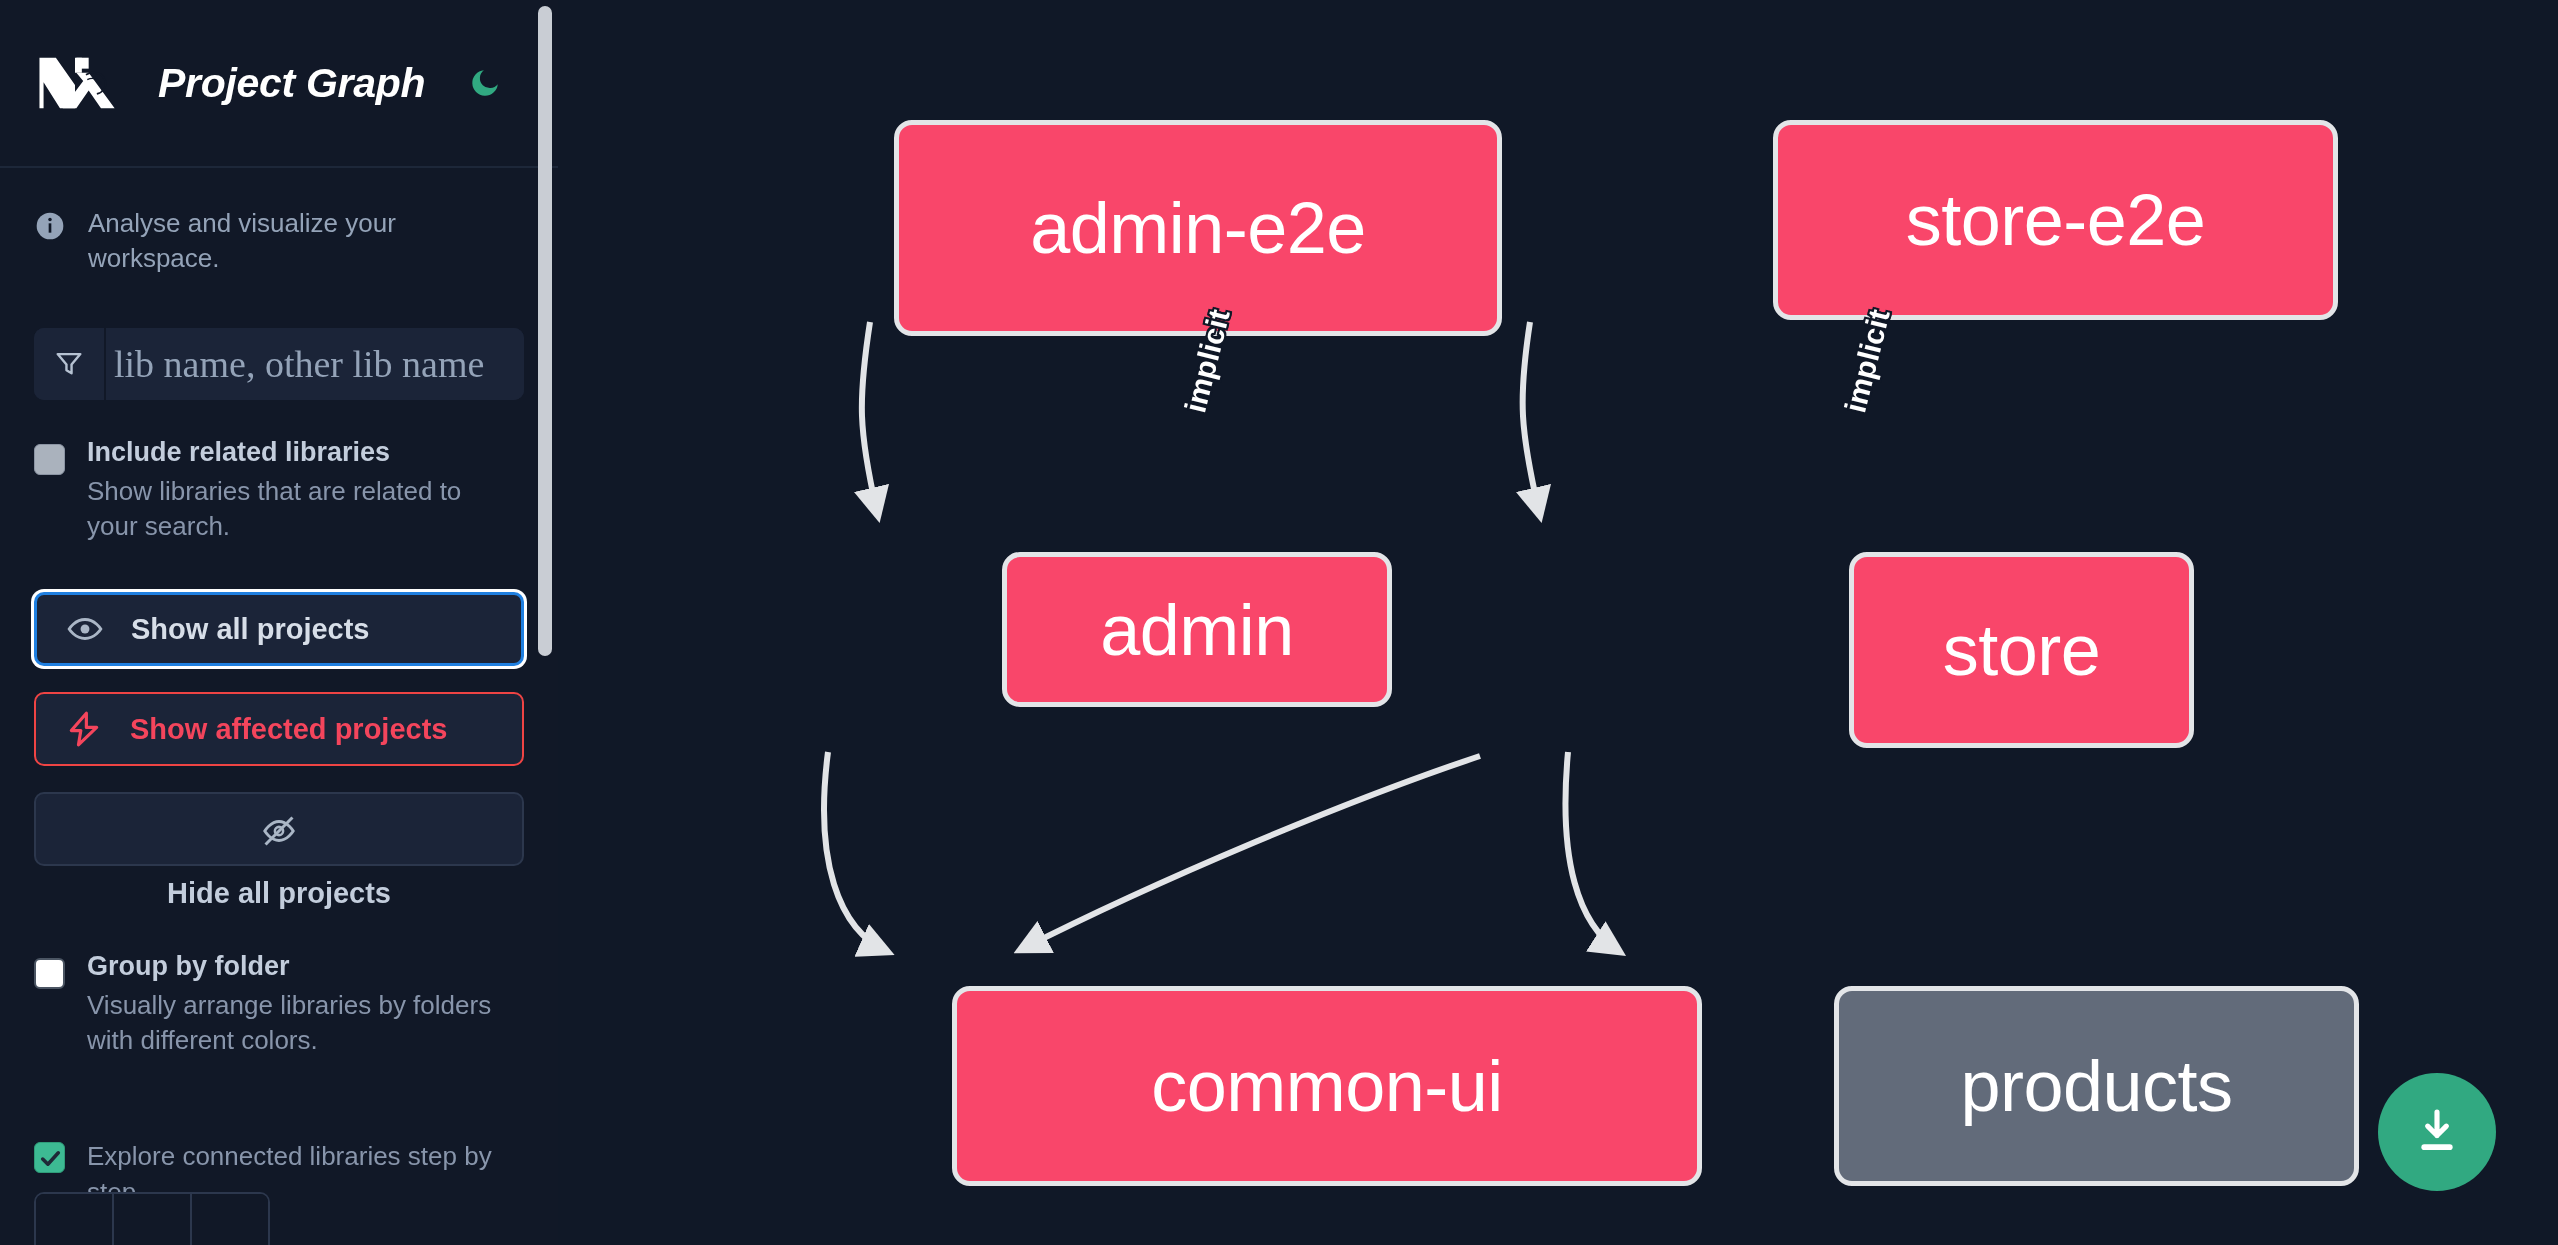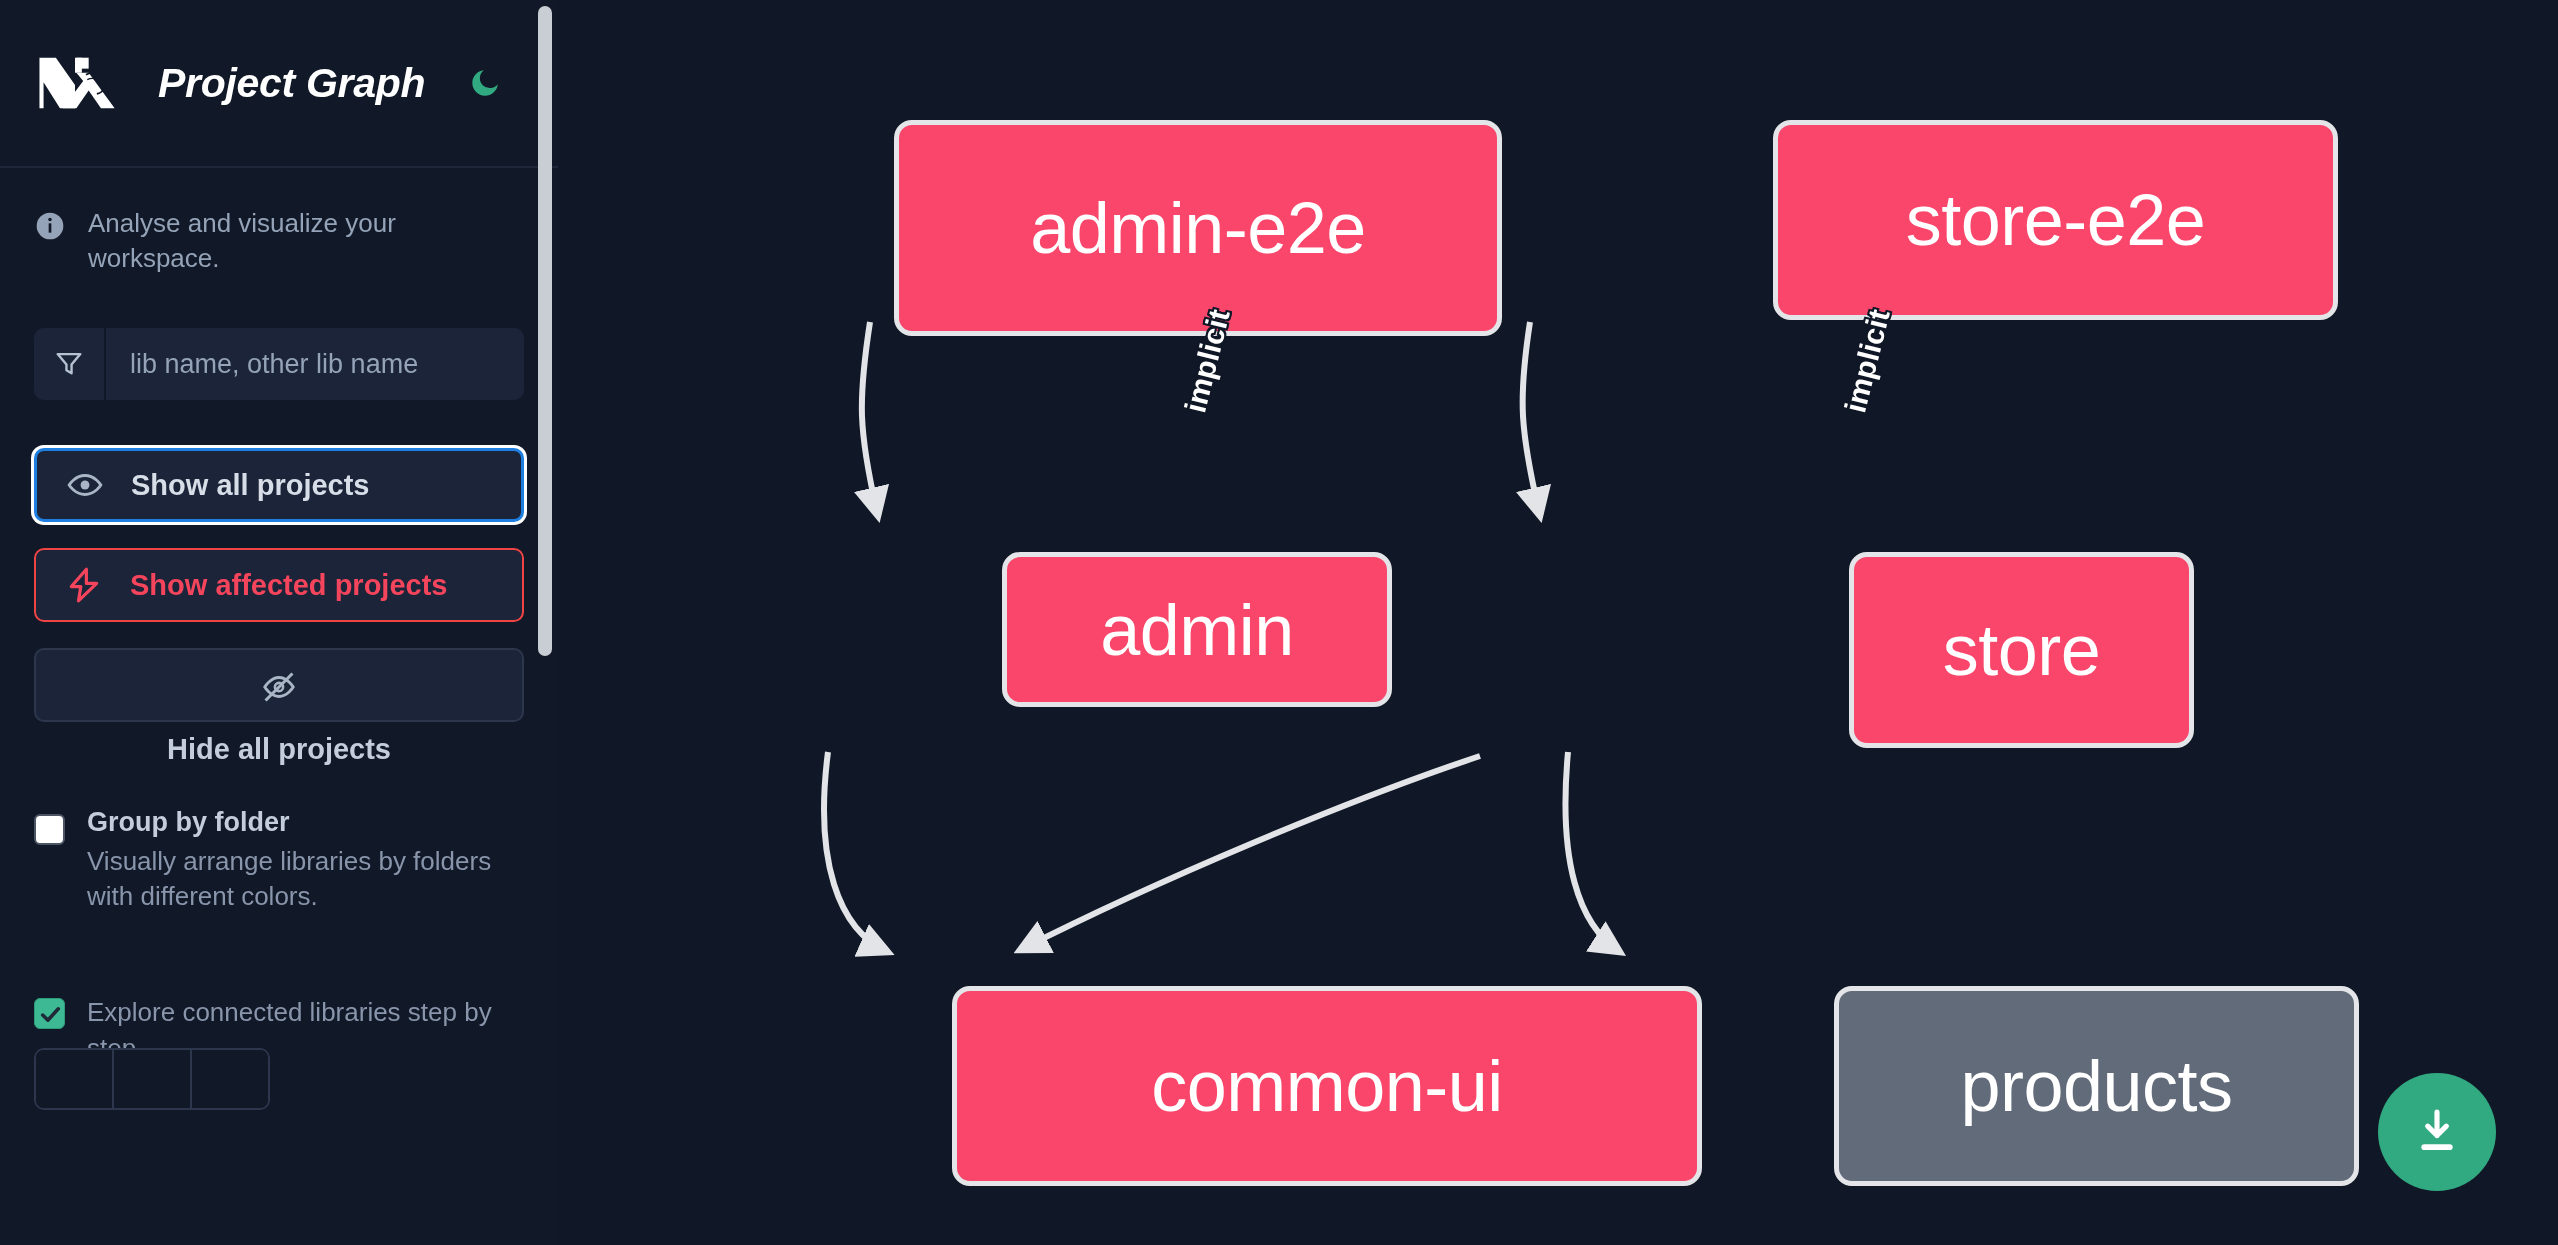--- a/index.html
+++ b/index.html
@@ -77,23 +77,23 @@
     background: #1b2438;
     border-right: 2px solid #111827;
     flex: 0 0 72px;
   }
   .search-input {
     flex: 1;
     background: #1b2438;
     border: none;
     outline: none;
     color: #cbd5e1;
-    font-size: 27px;
-    font-family: Liberation Sans, sans-serif;
-    padding: 0 24px;
+    font-size: 38px;
+    font-family: Liberation Serif, serif;
+    padding: 0 8px;
   }
   .search-input::placeholder { color: #94a3b8; }
 
   .check-block {
     display: flex;
     gap: 22px;
     padding: 36px 48px 0 34px;
   }
   .cb {
     flex: 0 0 31px;
@@ -273,20 +273,27 @@
 
       <div class="search-wrap">
         <span class="search-icon-box">
           <svg width="34" height="34" viewBox="0 0 24 24">
             <path fill="none" stroke="#b6c2d2" stroke-width="1.7" stroke-linejoin="round" d="M4 5h16l-6.2 7.3v6.2l-3.6-2.1v-4.1z"></path>
           </svg>
         </span>
         <input class="search-input" type="text" placeholder="lib name, other lib name" style="">
       </div>
 
+      <div class="check-block">
+        <span class="cb cb-gray"></span>
+        <span class="check-texts">
+          <div class="check-label">Include related libraries</div>
+          <div class="check-desc">Show libraries that are related to your search.</div>
+        </span>
+      </div>
 
       <div class="btn btn-show-all">
         <span class="btn-icon">
           <svg width="38" height="38" viewBox="0 0 24 24">
             <path fill="none" stroke="#aab6c6" stroke-width="1.8" d="M2 12s3.6-6 10-6 10 6 10 6-3.6 6-10 6-10-6-10-6z"></path>
             <circle cx="12" cy="12" r="2.8" fill="#aab6c6"></circle>
           </svg>
         </span>
         <span>Show all projects</span>
       </div>

